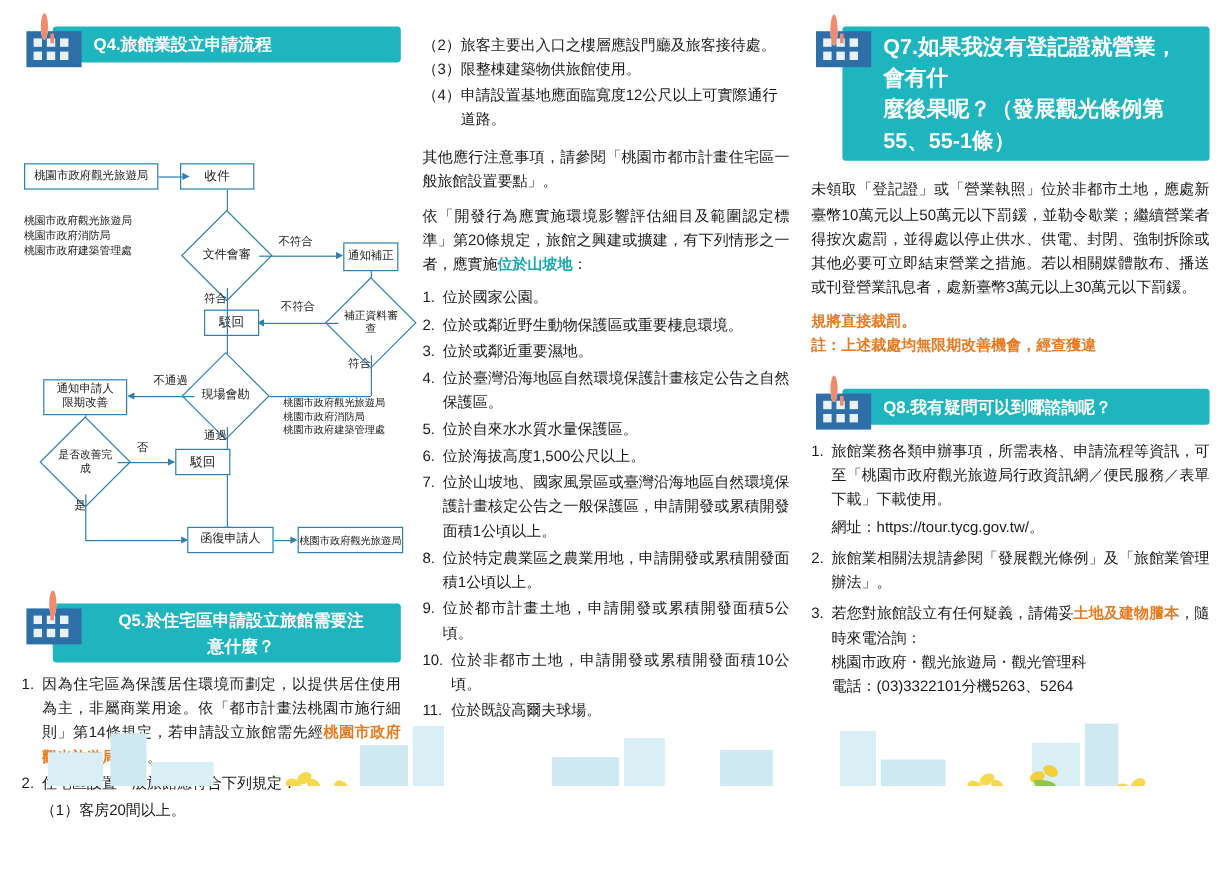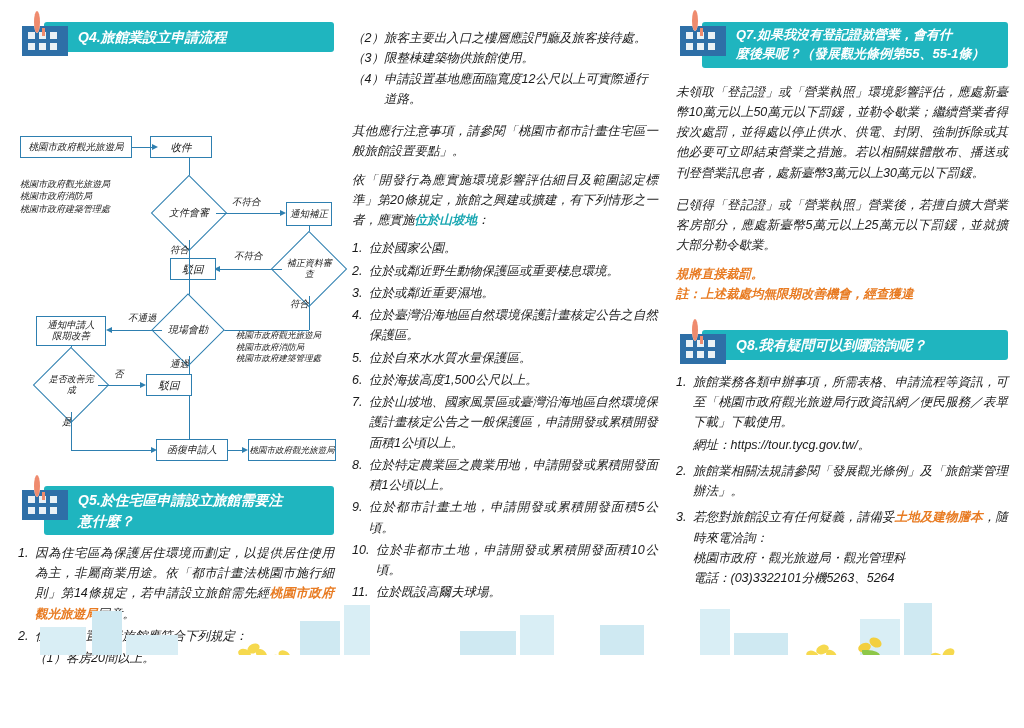--- a/index.html
+++ b/index.html
@@ -6,21 +6,21 @@
   html, body { margin:0; padding:0; }
   body {
     width:1024px; height:728px;
     font-family:"Liberation Sans", sans-serif;
     background:#ffffff;
     color:#1a1a1a;
     position:relative;
     overflow:hidden;
     font-size:12.5px;
   }
-  .page { position:relative; width:1024px; height:655px;font-style:italic; }
+  .page { position:relative; width:1024px; height:655px; }
 
   
   .bottom-deco { position:absolute; left:0; bottom:0; width:1024px; height:74px; overflow:hidden; pointer-events:none; }
   .bottom-deco .bldg { position:absolute; bottom:0; background:#d9eef5; }
   .bottom-deco .bldg.b2 { background:#cfe9f2; }
   .flower { position:absolute; bottom:8px; }
   .petal { position:absolute; width:13px; height:9px; border-radius:50%; background:#f6d94e; }
   .leafy { position:absolute; background:#9ccf4d; border-radius:0 70% 0 70%; }
 
   
@@ -196,21 +196,21 @@
       <div class="fline h" style="left:53px; top:392px; width:80px;"></div>
       <div class="arrowhead ah-right" style="left:133px; top:388.5px;"></div>
 
       <div class="fbox" style="left:138px; top:381px; width:72px; height:22px; font-size:10px;">函復申請人</div>
       <div class="fline h" style="left:210px; top:392px; width:14px;"></div>
       <div class="arrowhead ah-right" style="left:224px; top:388.5px;"></div>
       <div class="fbox" style="left:230px; top:381px; width:88px; height:22px; font-size:8.5px;">桃園市政府觀光旅遊局</div>
     </div>
 
 
-    <div style="margin-top:28px;">
+    <div style="margin-top:45px;text-align:center;">
       <div class="head two">
         <span class="head-icon">
           <span class="bdg">
             <span class="w" style="left:6px;top:6px;"></span>
               <span class="w" style="left:17px;top:6px;"></span>
               <span class="w" style="left:28px;top:6px;"></span>
             <span class="w" style="left:6px;top:17px;"></span>
               <span class="w" style="left:17px;top:17px;"></span>
               <span class="w" style="left:28px;top:17px;"></span>
           </span>
@@ -305,41 +305,40 @@
         </li>
       <li>
           <span class="num" style="min-width:24px;">11.</span>
           <span class="txt">位於既設高爾夫球場。</span>
         </li>
     </ul>
   </div>
 
   <div class="col col3">
     <div style="margin-top:22px;">
-      <div class="head two" style="font-size:13px;">
+      <div class="head two" style="font-size:18px;">
         <span class="head-icon">
           <span class="bdg">
             <span class="w" style="left:6px;top:6px;"></span>
               <span class="w" style="left:17px;top:6px;"></span>
               <span class="w" style="left:28px;top:6px;"></span>
             <span class="w" style="left:6px;top:17px;"></span>
               <span class="w" style="left:17px;top:17px;"></span>
               <span class="w" style="left:28px;top:17px;"></span>
           </span>
           <span class="pin">
             <span class="circle"></span><span class="stem"></span>
           </span>
         </span>
         <span>Q7.如果我沒有登記證就營業，會有什</span><br>
         <span>麼後果呢？（發展觀光條例第55、55-1條）</span>
       </div>
     </div>
 
-    <p class="body" style="margin-top:14px;">未領取「登記證」或「營業執照」環境影響評估，應處新臺幣10萬元以上50萬元以下罰鍰，並勒令歇業；繼續營業者得按次處罰，並得處以停止供水、供電、封閉、強制拆除或其他必要可立即結束營業之措施。若以相關媒體散布、播送或刊登營業訊息者，處新臺幣3萬元以上30萬元以下罰鍰。</p>
-    <p class="body" style="margin-top:12px;">已領得「登記證」或「營業執照」營業後，若擅自擴大營業客房部分，應處新臺幣5萬元以上25萬元以下罰鍰，並就擴大部分勒令歇業。</p>
+    <p class="body" style="margin-top:14px;">未領取「登記證」或「營業執照」位於非都市土地，應處新臺幣10萬元以上50萬元以下罰鍰，並勒令歇業；繼續營業者得按次處罰，並得處以停止供水、供電、封閉、強制拆除或其他必要可立即結束營業之措施。若以相關媒體散布、播送或刊登營業訊息者，處新臺幣3萬元以上30萬元以下罰鍰。</p>
     <div class="note">
       <div>規將直接裁罰。</div>
       <div>註：上述裁處均無限期改善機會，經查獲違</div>
     </div>
 
     <div style="margin-top:26px;">
       <div class="head">
         <span class="head-icon">
           <span class="bdg">
             <span class="w" style="left:6px;top:6px;"></span>

